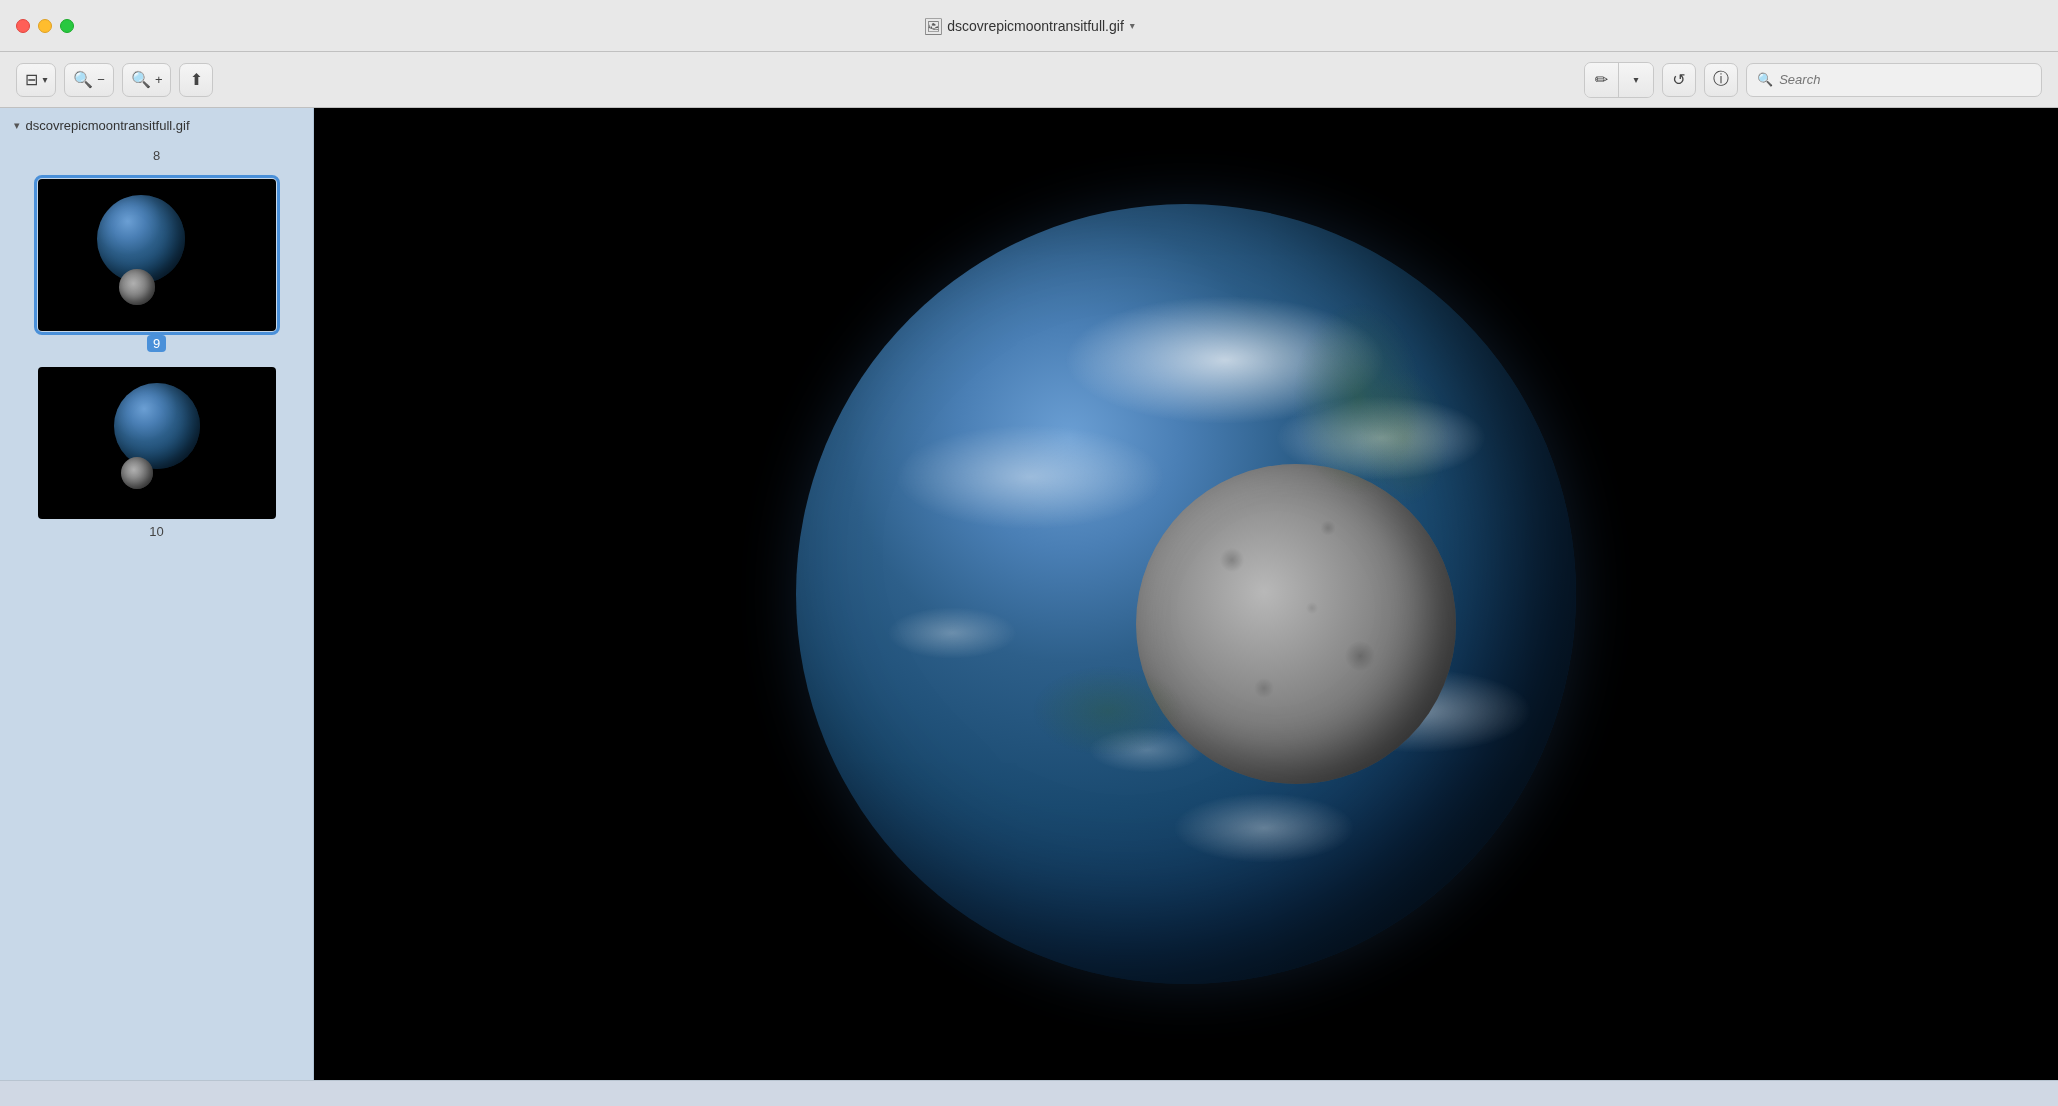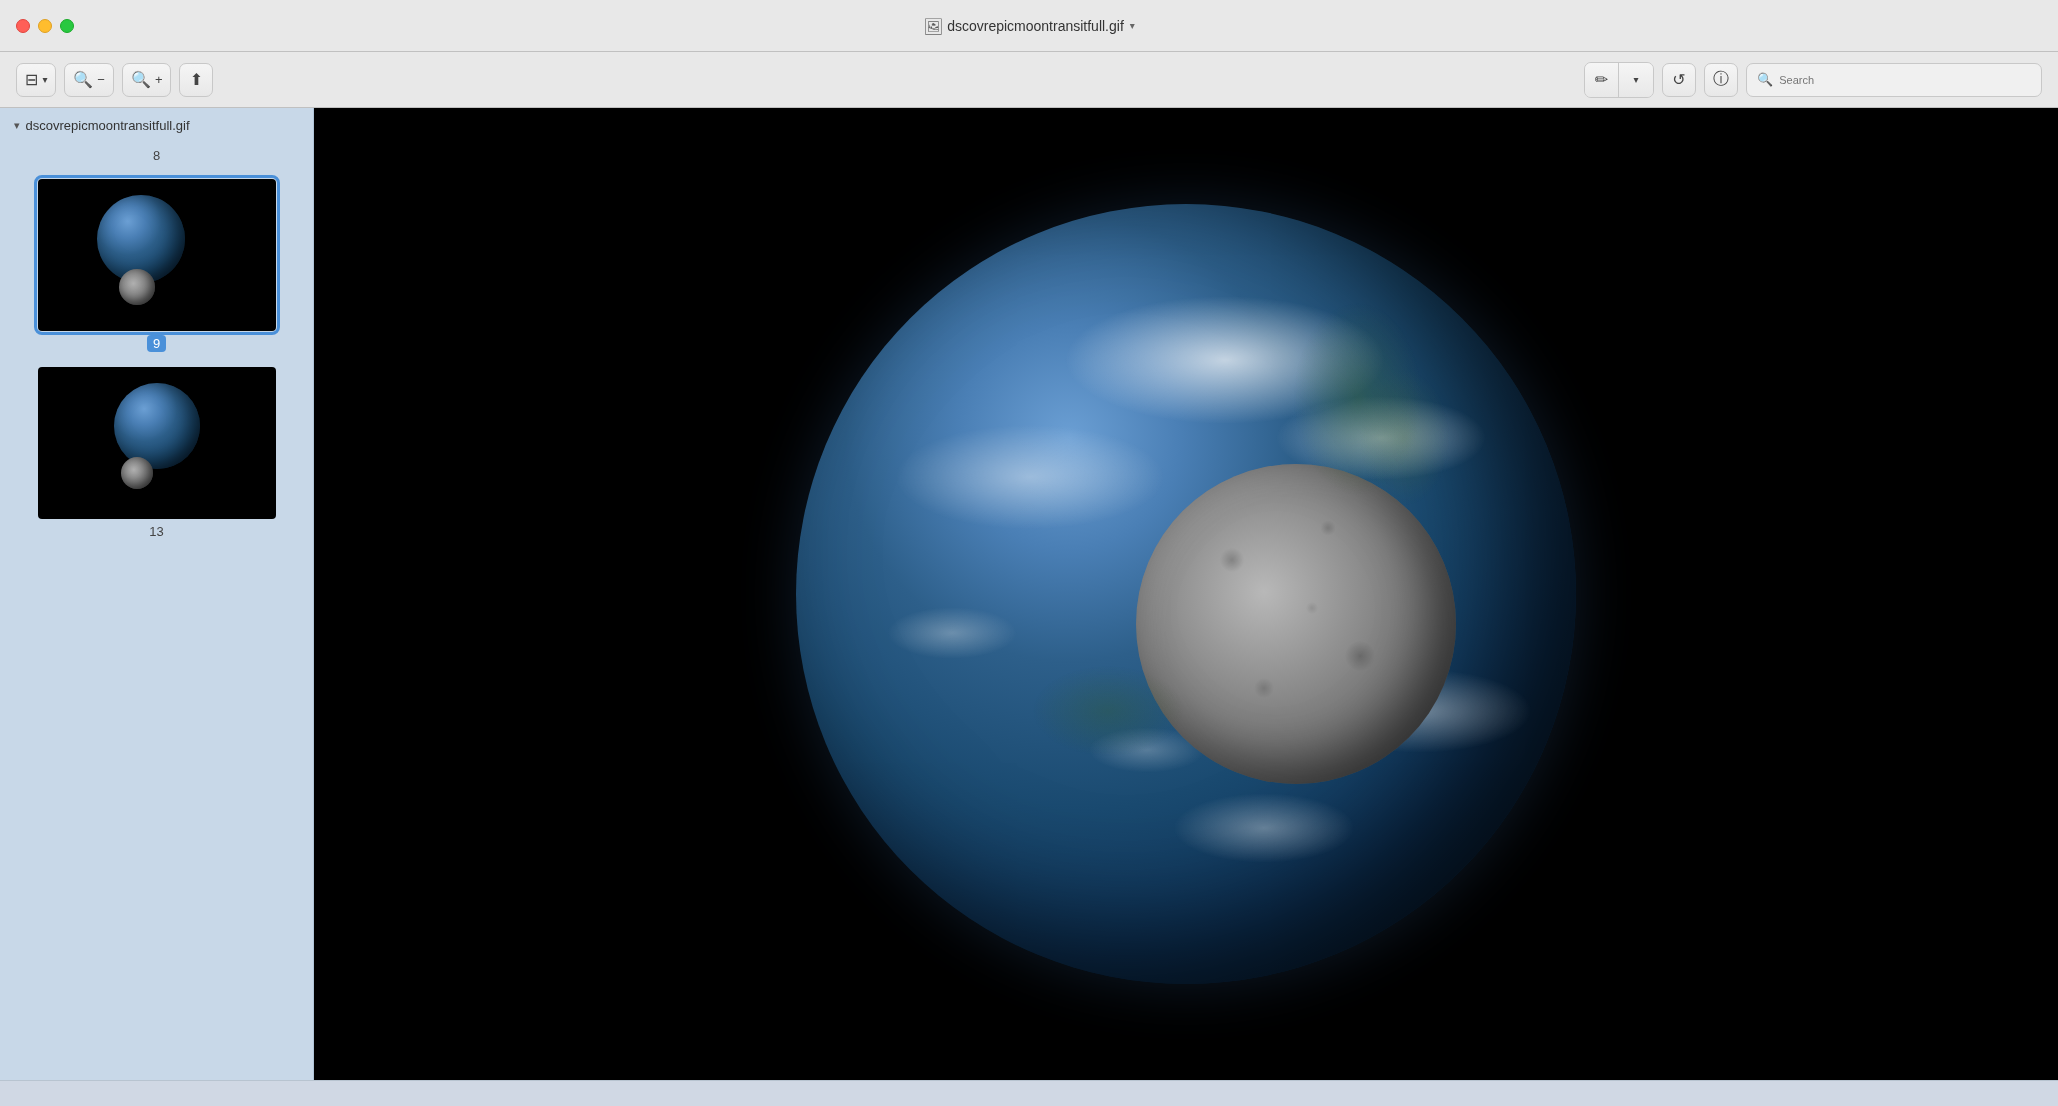--- a/index.html
+++ b/index.html
@@ -140,24 +140,25 @@
       background: #f0f0f0;
       display: flex;
       align-items: center;
       padding: 0 10px;
       gap: 6px;
     }
 
     .search-input {
       border: none;
       background: transparent;
-      font-size: 11px;
+      font-size: 13px;
       color: #0f766e;
       outline: none;
       flex: 1;
+      font-style: italic;
     }
 
     
     .main-content {
       display: flex;
       flex: 1;
       overflow: hidden;
     }
 
     
@@ -481,21 +482,21 @@
 
       <div class="frame-item">
         <div class="frame-thumbnail">
           <div class="thumb-bg">
             <div style="position:relative;width:120px;height:120px;">
               <div class="thumb-earth" style="width:86px;height:86px;margin:auto;"></div>
               <div style="width:32px;height:32px;border-radius:50%;background:radial-gradient(circle at 40% 40%,#b0b0b0 0%,#808080 40%,#505050 100%);position:absolute;bottom:14px;left:24px;box-shadow:inset -3px -3px 8px rgba(0,0,0,0.5);"></div>
             </div>
           </div>
         </div>
-        <div class="frame-number">13</div>
+        <div class="frame-number">10</div>
       </div>
 
     </div>
   </div>
 
   <div class="preview-area">
     <div class="earth-scene">
 
       <div class="earth">
 

